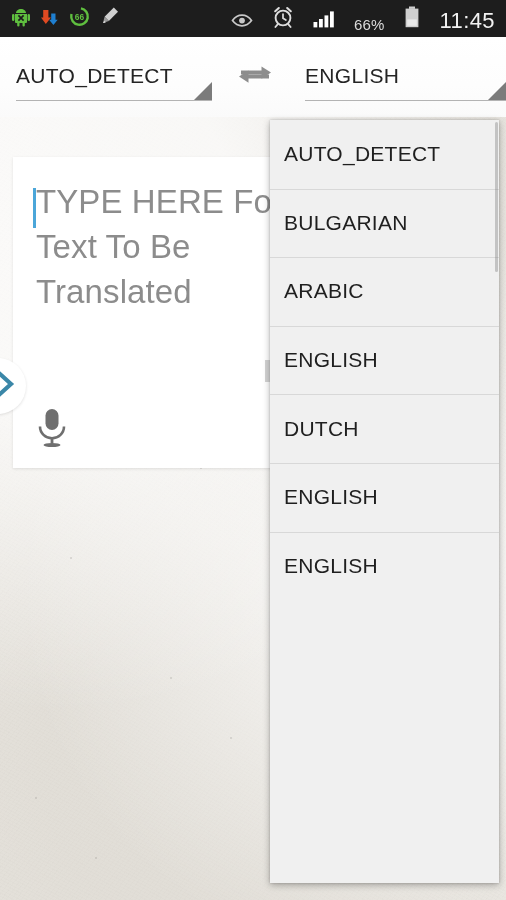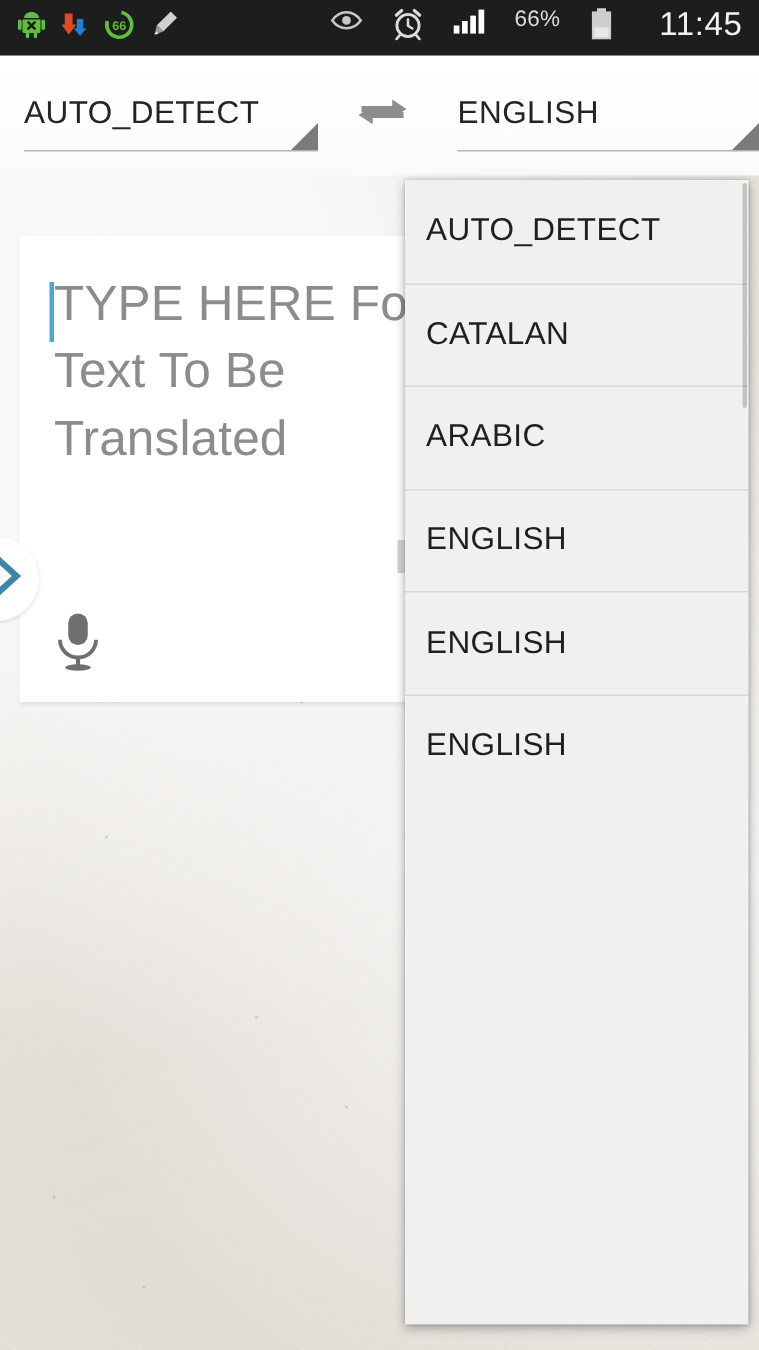--- a/index.html
+++ b/index.html
@@ -52,37 +52,37 @@
   }
   .status-left {
     display: flex;
     align-items: center;
     padding-left: 11px;
     gap: 9px;
   }
   .status-right {
     margin-left: auto;
     display: flex;
-    align-items: flex-start;
+    align-items: flex-end;
     padding-right: 11px;
     gap: 19px;
   }
   .sb-icon { display: block; }
   .sb-text {
     color: #dcdcdc;
     font-size: 15px;
     letter-spacing: 0.2px;
     line-height: 1;
   }
   .sb-clock {
     color: #f2f2f2;
     font-size: 22px;
     letter-spacing: 0.4px;
     line-height: 1;
-    margin-left: 12px;
+    margin-left: 1px;
   }
 
   
   .lang-bar {
     position: absolute;
     left: 0; top: 37px;
     width: 506px; height: 80px;
     background: linear-gradient(#ffffff, #fdfdfd 60%, #fafafa);
     z-index: 30;
   }
@@ -390,27 +390,30 @@
   </div>
 
   <div class="dd-left-nub"></div>
 
   <div class="dropdown">
     <div id="dd-items">
         <div class="dd-item">
           <span class="dd-label">AUTO_DETECT</span>
         </div>
         <div class="dd-item">
-          <span class="dd-label">CATALAN</span>
+          <span class="dd-label">BULGARIAN</span>
         </div>
         <div class="dd-item">
           <span class="dd-label">ARABIC</span>
         </div>
         <div class="dd-item">
           <span class="dd-label">ENGLISH</span>
+        </div>
+        <div class="dd-item">
+          <span class="dd-label">DUTCH</span>
         </div>
         <div class="dd-item">
           <span class="dd-label">ENGLISH</span>
         </div>
         <div class="dd-item">
           <span class="dd-label">ENGLISH</span>
         </div>
       </div>
     <div class="dd-scroll-thumb"></div>
   </div>

